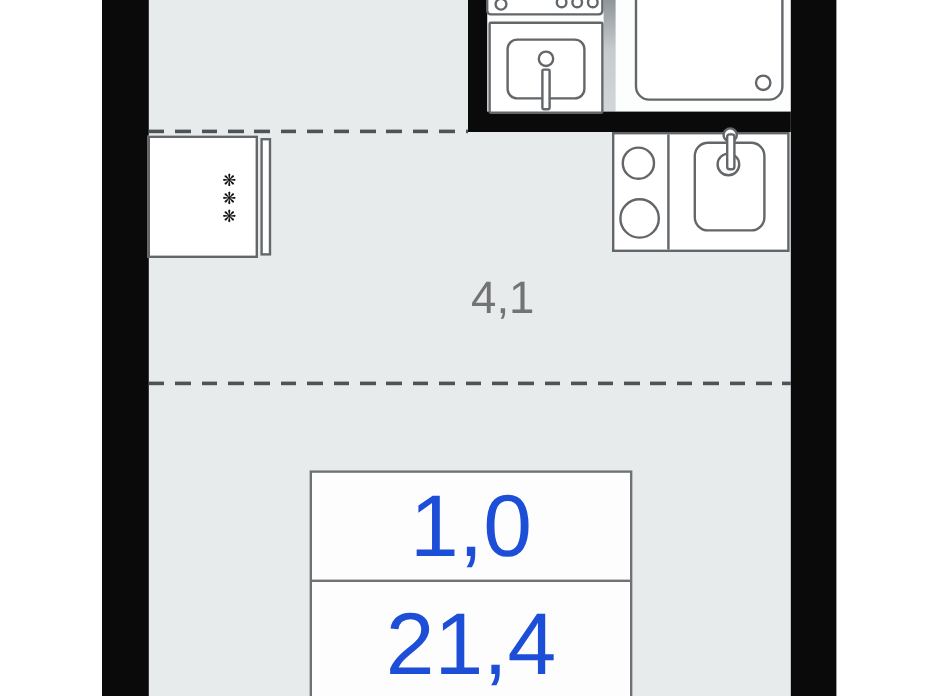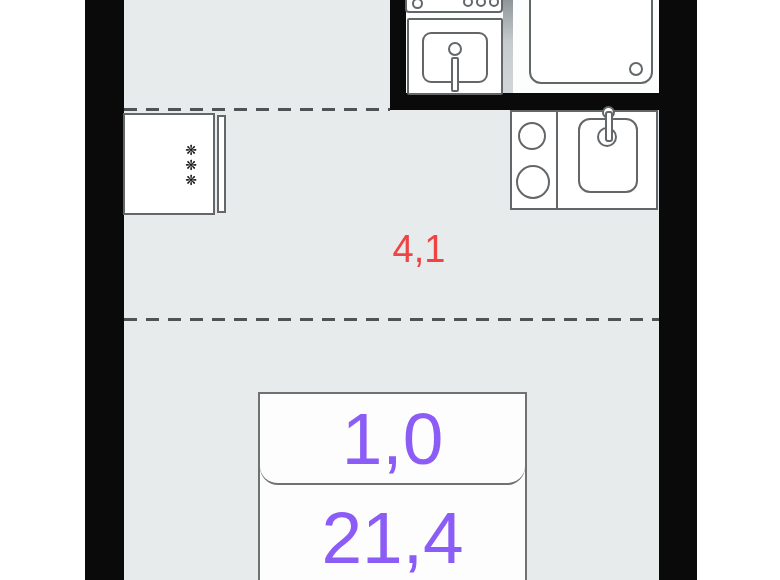--- a/index.html
+++ b/index.html
@@ -15,25 +15,25 @@
   .line{position:absolute;background:#63676a;}
   .circle{border-radius:50%;}
   .dashed{
     position:absolute;height:3px;
     background:repeating-linear-gradient(90deg,#4e5356 0 13px,transparent 13px 22px);
   }
   .num{
     position:absolute;display:flex;align-items:center;justify-content:center;
     color:#1c1e20;line-height:1;
   }
-  .zone-num{font-size:38px;color:#ef4444;}
+  .zone-num{font-size:38px;color:#737373;}
   .area-box{
     position:absolute;background:#fdfdfd;border:2px solid #6f7173;box-sizing:border-box;
   }
-  .area-cell{display:flex;align-items:center;justify-content:center;color:#8b5cf6;font-size:73px;line-height:1;border-radius:18px;}
+  .area-cell{display:flex;align-items:center;justify-content:center;color:#1d4ed8;font-size:73px;line-height:1;}
   .snowflakes{
     position:absolute;display:flex;flex-direction:column;align-items:center;
     font-size:14px;line-height:15px;color:#101112;
   }
 </style>
 </head>
 <body>
 
 <div class="canvas">
 

